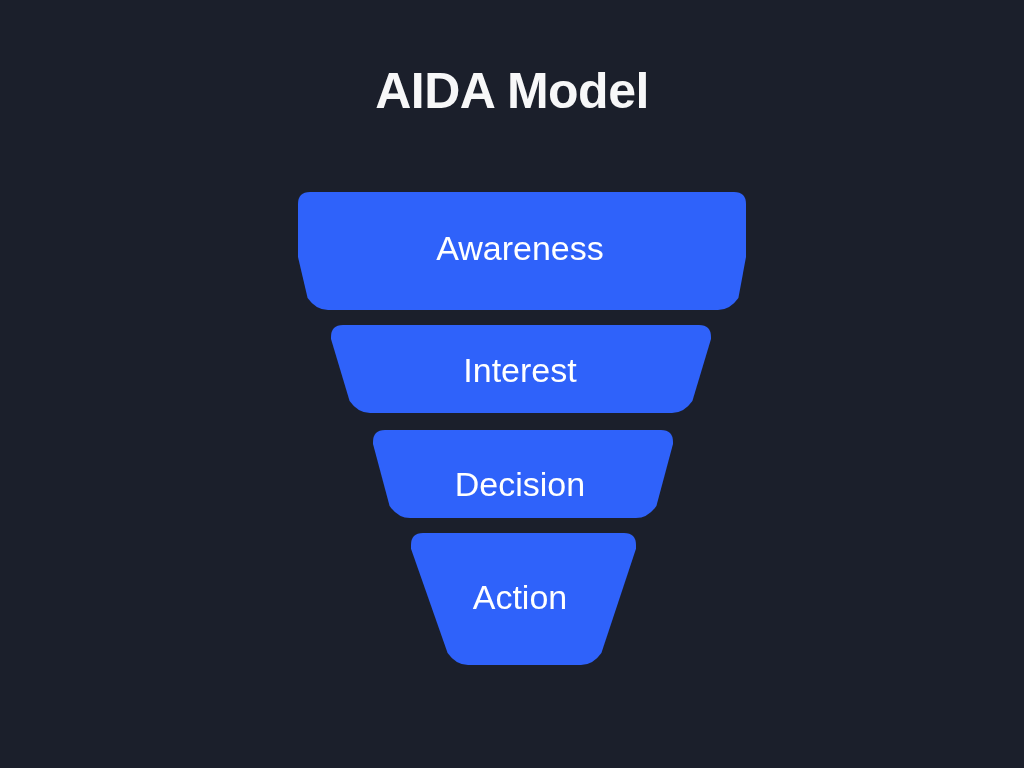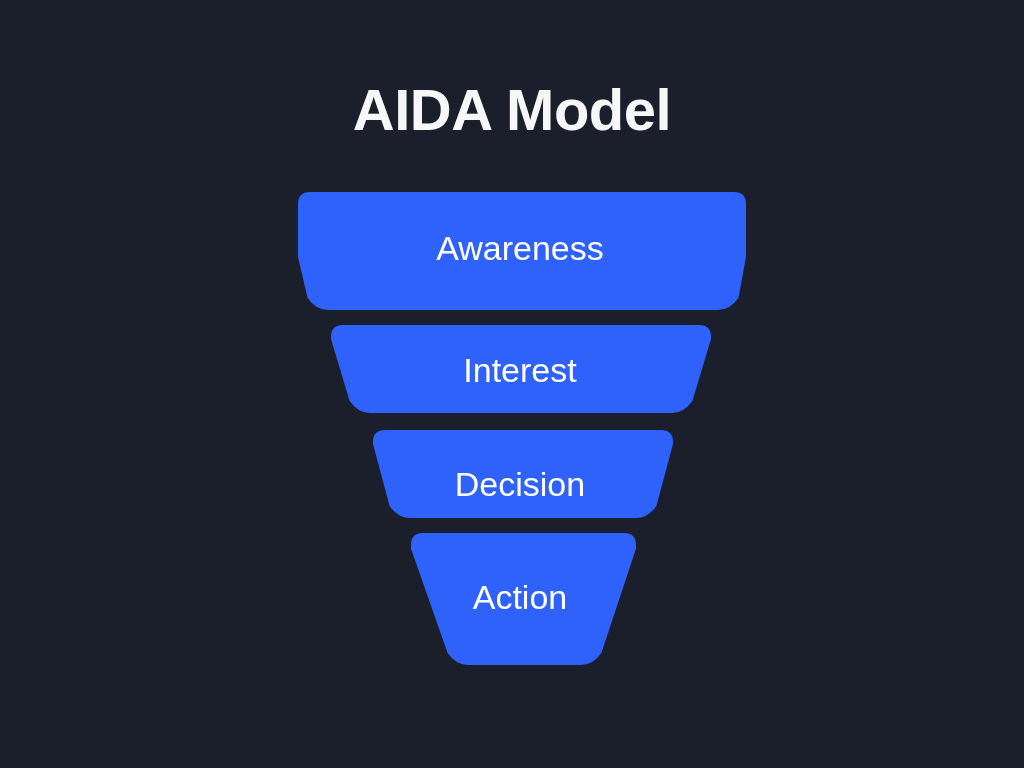--- a/index.html
+++ b/index.html
@@ -16,25 +16,25 @@
   }
   #slide {
     position: relative;
     width: 1024px;
     height: 768px;
     background: #1b1f2b;
     box-sizing: border-box;
   }
   #page-title {
     position: absolute;
-    top: 78px;
+    top: 64px;
     left: 0;
     width: 1024px;
     text-align: center;
-    font-size: 58px;
+    font-size: 50px;
     font-weight: bold;
     letter-spacing: -0.5px;
     color: #f7f7f8;
     line-height: 1.1;
     -webkit-font-smoothing: antialiased;
   }
   #funnel-wrap {
     position: absolute;
     left: 8px;
     top: 0;

